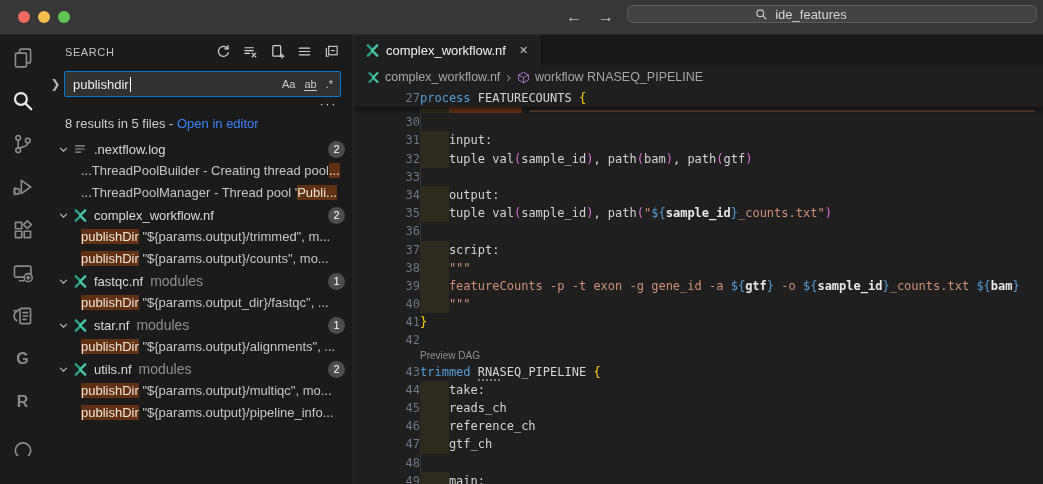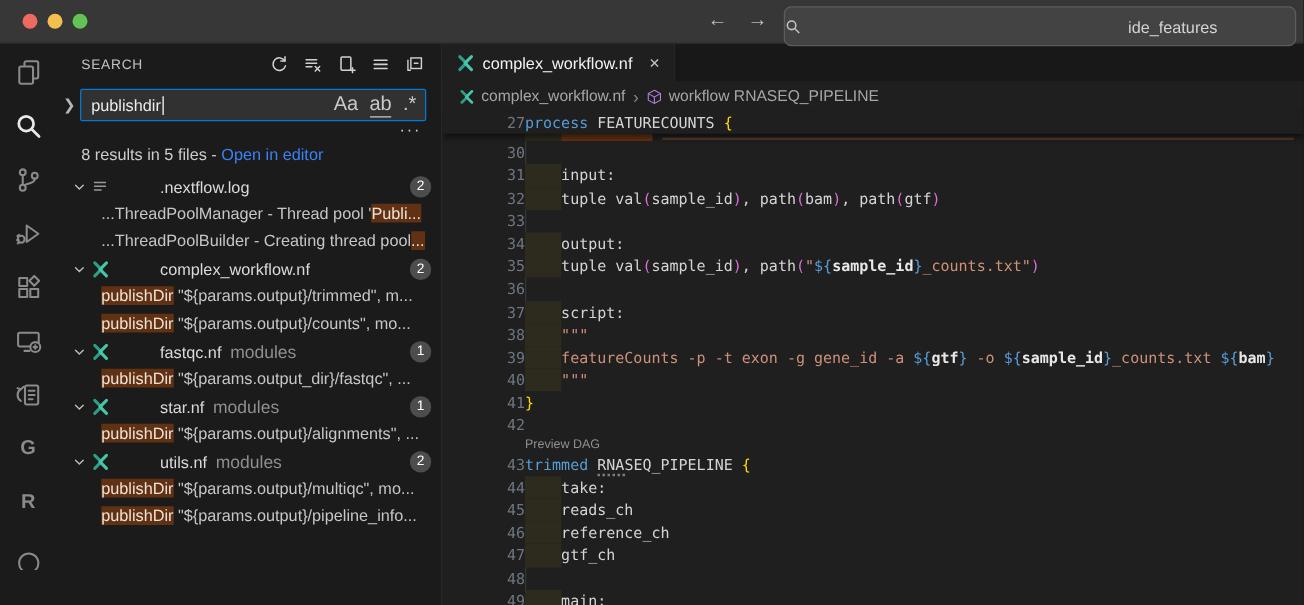--- a/index.html
+++ b/index.html
@@ -6,55 +6,55 @@
   .window{width:1043px;height:484px;position:relative;overflow:hidden;background:#1f1f1f;
           font-family:"Liberation Sans",sans-serif;}
   
   .titlebar{height:35px;background:#373737;border-bottom:1px solid #282828;box-sizing:border-box;
             display:flex;align-items:center;position:relative;}
   .traffic{display:flex;gap:8px;padding-left:18px;}
   .tl{width:12px;height:12px;border-radius:50%;}
   .tl.red{background:#ec6a5e}.tl.yellow{background:#f4bf4f}.tl.green{background:#61c454}
   .nav{position:absolute;left:566px;top:0;height:100%;display:flex;align-items:center;gap:16px;
        color:#bdbdbd;font-size:16px;}
-  .cc{position:absolute;left:627px;top:5px;width:410px;height:32px;background:#434343;
+  .cc{position:absolute;left:627px;top:5px;width:410px;height:18px;background:#434343;
       border:1px solid #5c5c5c;border-radius:6px;display:flex;align-items:center;
-      justify-content:space-between;padding-right:62px;gap:7px;color:#d4d4d4;font-size:13px;box-sizing:border-box;}
+      justify-content:center;padding-right:62px;gap:7px;color:#d4d4d4;font-size:13px;box-sizing:border-box;}
   
   .main{display:flex;height:449px;}
   .activitybar{width:45px;background:#1b1b1b;flex:none;display:flex;flex-direction:column;
                align-items:center;padding-top:10px;gap:17px;box-sizing:border-box;overflow:hidden;}
   .ab-item{width:26px;height:26px;display:flex;align-items:center;justify-content:center;color:#8a8a8a;}
   .ab-item.active{color:#e9e9e9;}
   .ab-text{font-weight:bold;font-size:16px;font-family:"Liberation Sans",sans-serif;}
   
   .sidebar{width:308px;flex:none;background:#1b1b1b;display:flex;flex-direction:column;box-sizing:border-box;}
   .panel-head{height:33px;display:flex;align-items:center;padding:0 14px 0 20px;}
   .panel-title{font-size:11px;color:#c2c2c2;letter-spacing:.6px;flex:1;}
   .toolbar{display:flex;gap:11px;color:#d2d2d2;align-items:center;}
   .tb-icon{width:16px;height:16px;display:flex;align-items:center;justify-content:center;}
   .search-row{display:flex;align-items:center;padding:3px 12px 0 4px;gap:2px;}
   .replace-chevron{color:#b5b5b5;font-size:12px;width:13px;text-align:center;flex:none;}
   .search-input{flex:1;height:26px;background:#313131;border:1px solid #0078d4;border-radius:2px;
                 display:flex;align-items:center;padding:0 7px 0 8px;box-sizing:border-box;}
   .query{font-size:13px;color:#ececec;}
   .caret{width:1px;height:15px;background:#ffffff;margin-left:1px;}
   .opts{margin-left:auto;display:flex;gap:9px;align-items:center;}
-  .opt{font-size:16px;color:#c9c9c9;}
+  .opt{font-size:11px;color:#c9c9c9;}
   .opt.u{border-bottom:1px solid #c9c9c9;}
   .more-row{display:flex;justify-content:flex-end;padding:2px 16px 0 0;color:#d2d2d2;
             font-size:13px;letter-spacing:1.5px;line-height:10px;height:12px;}
   .summary{padding:5px 12px 7px 20px;font-size:13px;color:#cccccc;white-space:nowrap;}
   .summary a{color:#3b82f6;text-decoration:none;}
   .tree{flex:1;overflow:hidden;}
   .trow{height:22px;display:flex;align-items:center;font-size:13px;color:#c6c6c6;
         padding-right:8px;white-space:nowrap;overflow:hidden;}
   .trow .chev{width:16px;margin-left:10px;color:#bdbdbd;display:flex;justify-content:center;flex:none;}
   .trow .ficon{width:18px;display:flex;justify-content:center;margin-right:5px;flex:none;}
-  .fname{color:#dadada;margin-left:34px;}
+  .fname{color:#dadada;}
   .fmeta{color:#8f8f8f;margin-left:7px;font-size:14px;}
   .badge{margin-left:auto;background:#4d4d4d;color:#ffffff;font-size:11px;min-width:17px;height:17px;
          border-radius:10px;display:flex;align-items:center;justify-content:center;padding:0 4px;
          box-sizing:border-box;flex:none;}
   .mrow{display:block;line-height:22px;padding-left:36px;overflow:hidden;text-overflow:ellipsis;}
   .hl{background:#613113;color:#f0e3d6;}
   .pre,.post{color:#c6c6c6;}
   
   .editor{flex:1;min-width:0;display:flex;flex-direction:column;border-left:1px solid #2b2b2b;background:#1f1f1f;}
   .tabbar{height:30px;background:#181818;display:flex;flex:none;}
@@ -239,22 +239,22 @@
               </svg>
             </span>
             <span class="ficon">
               <svg width="14" height="14" viewBox="0 0 16 16" stroke="#9a9a9a" stroke-width="1.3" stroke-linecap="round">
                 <path d="M3 4.5h10M3 8h10M3 11.5h6"></path>
               </svg>
             </span>
             <span class="fname">.nextflow.log</span>
             <span class="badge">2</span>
           </div>
+          <div class="trow mrow"><span class="pre">...ThreadPoolBuilder - Creating thread pool</span><span class="hl">...</span></div>
           <div class="trow mrow"><span class="pre">...ThreadPoolManager - Thread pool '</span><span class="hl">Publi...</span></div>
-          <div class="trow mrow"><span class="pre">...ThreadPoolBuilder - Creating thread pool</span><span class="hl">...</span></div>
           <div class="trow">
             <span class="chev">
               <svg width="11" height="11" viewBox="0 0 16 16" fill="none" stroke="currentColor" stroke-width="1.6" stroke-linecap="round">
                 <path d="M3.5 6l4.5 4.5L12.5 6"></path>
               </svg>
             </span>
             <span class="ficon">
               <svg width="15" height="15" viewBox="0 0 16 16" fill="none" stroke-linecap="round" stroke-linejoin="round">
                 <path d="M3 2.5 L8.5 8 L3 13.5" stroke="#2e9e86" stroke-width="2.6"></path>
                 <path d="M13 2.5 L7.5 8 L13 13.5" stroke="#45c7a8" stroke-width="2.6"></path>

